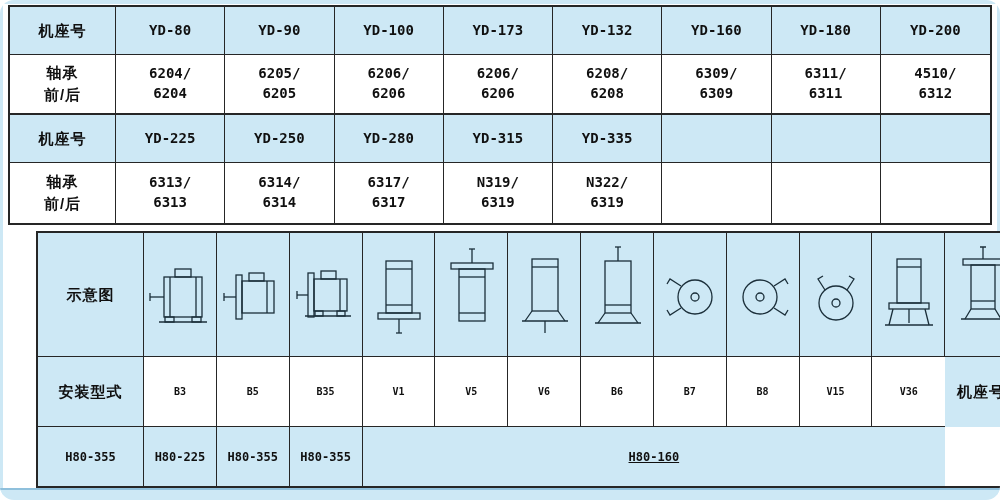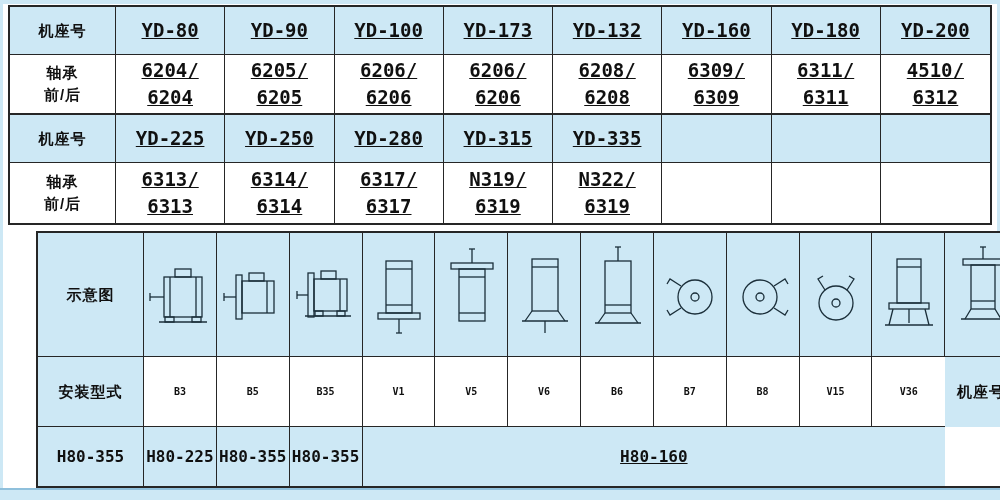--- a/index.html
+++ b/index.html
@@ -7,20 +7,21 @@
   body {
     font-family: "Liberation Sans", "DejaVu Sans", sans-serif;
     background: #ffffff;
   }
   .page {
     position: relative;
     width: 1000px;
     height: 500px;
     background: #ffffff;
     overflow: hidden;
+    border-radius: 14px;
   }
   .edge { position: absolute; background: #cde8f5; }
   .edge-top { top: 0; left: 0; right: 0; height: 4px; }
   .edge-left { top: 0; left: 0; bottom: 0; width: 3px; }
   .edge-right { top: 0; right: 0; bottom: 0; width: 3px; }
   .bottom-strip {
     position: absolute; left: 0; right: 0; bottom: 0; height: 12px;
     background: #cde8f5; border-top: 2px solid #8fc0dc;
   }
   .tbl {
@@ -46,24 +47,24 @@
     text-align: center; font-weight: bold; color: #101010;
     white-space: pre-line; background: #ffffff;
   }
   .cell.blue { background: #cde8f5; }
   .cell.lastcol { border-right: none; }
   .cell.lastrow { border-bottom: none; }
   .cell.hb { border-bottom-width: 2px; }
   .zh { font-size: 15px; letter-spacing: 1px; line-height: 1.45; }
   .num {
     font-family: "DejaVu Sans Mono", monospace;
-    font-size: 19px; line-height: 1.4; text-decoration: underline;
+    font-size: 14px; line-height: 1.4;
   }
   .mount { font-family: "DejaVu Sans Mono", monospace; font-size: 10px; }
-  .frame { font-family: "DejaVu Sans Mono", monospace; font-size: 16px; }
+  .frame { font-family: "DejaVu Sans Mono", monospace; font-size: 12px; }
   .span8 { grid-column: span 8; text-decoration: underline; }
   svg.schem { stroke: #1b2f3a; fill: none; stroke-width: 1.3; }
 </style>
 </head>
 <body>
 
 <div class="page">
 
   <div class="edge edge-top"></div>
   <div class="edge edge-left"></div>

